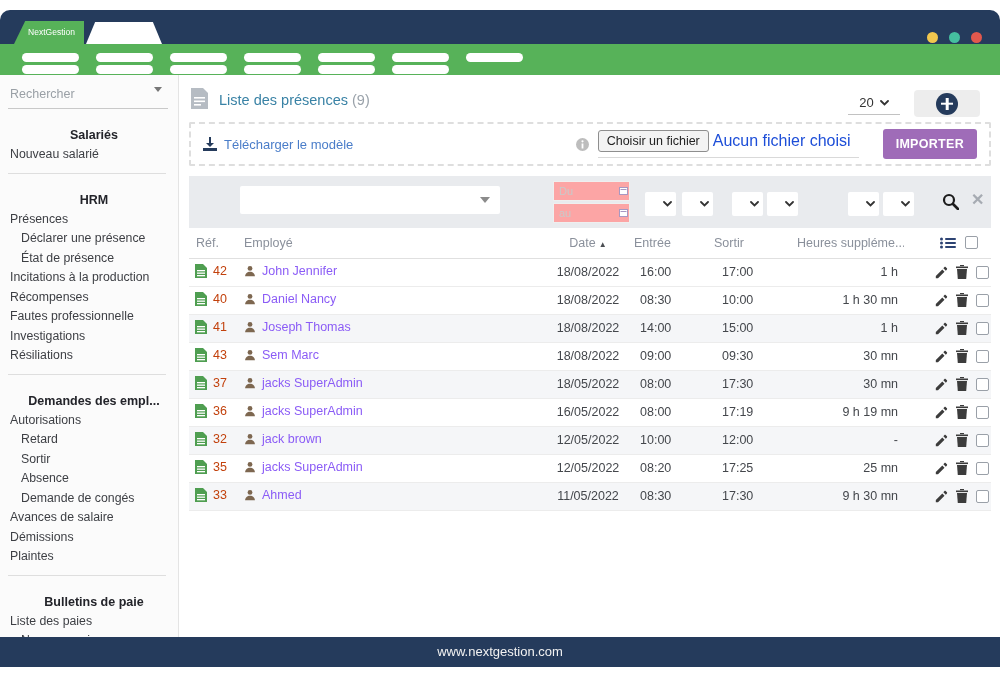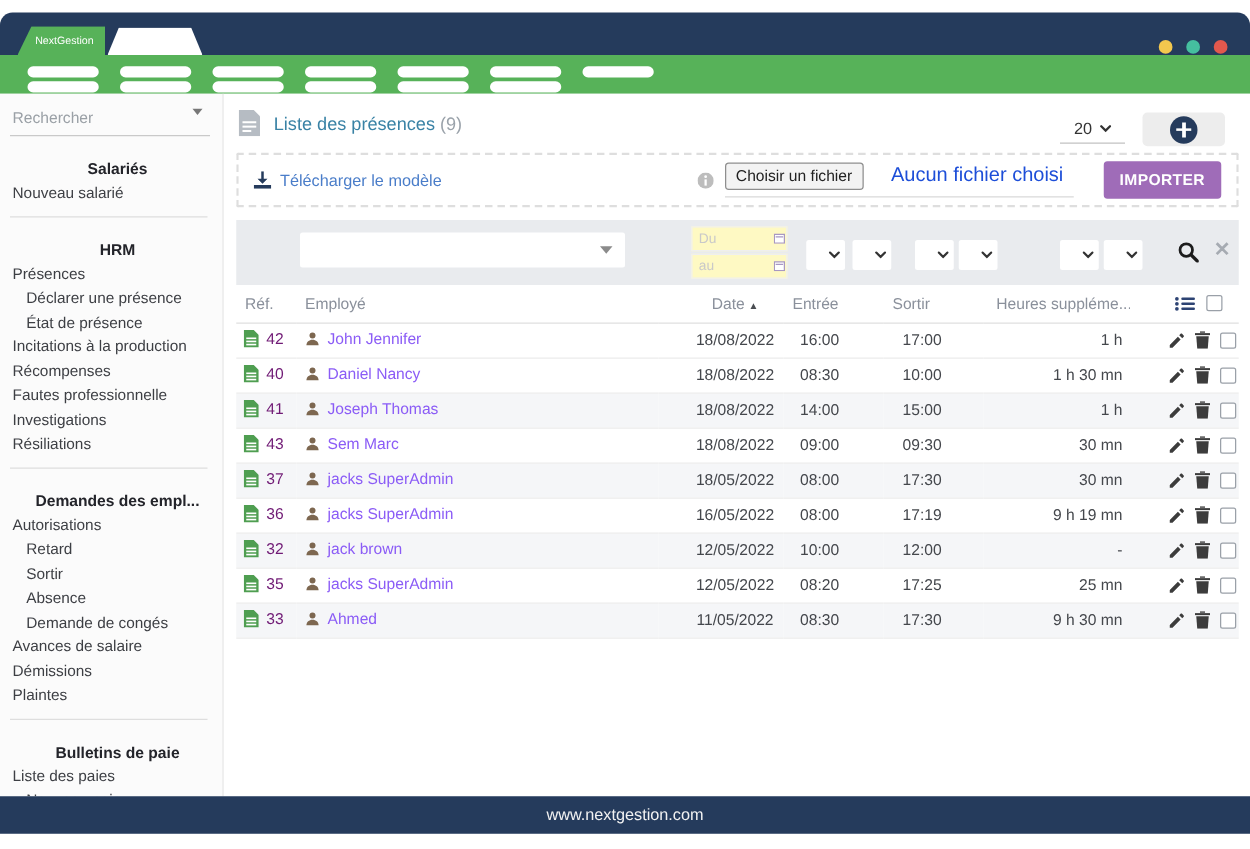--- a/index.html
+++ b/index.html
@@ -49,32 +49,32 @@
              display:flex; align-items:center; justify-content:center; cursor:pointer; }
   .add-circle { width:22px; height:22px; border-radius:50%; background:#253b5c; position:relative; }
   .add-circle::before, .add-circle::after { content:""; position:absolute; background:#fff; }
   .add-circle::before { left:50%; top:5px; width:2.6px; height:12px; transform:translateX(-50%); }
   .add-circle::after  { top:50%; left:5px; height:2.6px; width:12px; transform:translateY(-50%); }
 
   .import-bar { position:absolute; top:47px; left:10px; width:802px; height:44px; border:2px dashed #dedede; border-radius:2px;
                 display:flex; align-items:center; padding:0 12px; }
   .dl-link { display:flex; align-items:center; gap:7px; color:#4a7dc9; font-size:13px; cursor:pointer; }
   .ib-spacer { flex:1; }
-  .filewrap { display:flex; align-items:center; gap:22px; border-bottom:1px solid #d9d9d9; padding:0 8px 5px 0; margin-left:9px; }
+  .filewrap { display:flex; align-items:center; gap:4px; border-bottom:1px solid #d9d9d9; padding:0 8px 5px 0; margin-left:9px; }
   .file-btn { border:1px solid #8e8e8e; border-radius:3px; background:#f3f3f3; font-size:12.5px; color:#222; padding:3px 8px; cursor:pointer; }
   .file-status { font-size:16px; color:#1d4ed8; }
   .import-btn { margin-left:24px; background:#9f6cb8; color:#fff; font-weight:bold; font-size:12.5px;
                 padding:8px 13px; border-radius:3px; border:none; cursor:pointer; letter-spacing:.3px; }
 
   
   .filter-bar { position:absolute; top:101px; left:10px; width:802px; height:52px; background:#e9ebee; }
   .f-select { position:absolute; left:51px; top:10px; width:260px; height:28px; background:#fff; border-radius:2px; cursor:pointer; }
   .f-select .tri { position:absolute; right:10px; top:11px; width:0; height:0;
                    border-left:5px solid transparent; border-right:5px solid transparent; border-top:6px solid #8b8b8b; }
-  .date-input { position:absolute; left:364px; width:77px; height:20px; background:#fef9c3; border:1px solid #efefef;
+  .date-input { position:absolute; left:364px; width:77px; height:20px; background:#fca5a5; border:1px solid #efefef;
                 font-size:11px; color:#666; padding:0 16px 0 5px; font-family:"Liberation Sans", sans-serif; }
   .date-input::placeholder { color:#c9c9c9; }
   .di-du { top:5px; } .di-au { top:27px; }
   .cal { position:absolute; left:430px; width:9px; height:9px; pointer-events:none; }
   .cal-du { top:10px; } .cal-au { top:32px; }
   .mini-select { position:absolute; top:16px; width:31px; height:24px; background:#fff; border-radius:2px; cursor:pointer;
                  display:flex; align-items:center; justify-content:flex-end; padding-right:4px; }
   .ms1 { left:456px; } .ms2 { left:493px; } .ms3 { left:543px; } .ms4 { left:578px; } .ms5 { left:659px; } .ms6 { left:694px; }
   .f-search { position:absolute; left:753px; top:17px; cursor:pointer; }
   .f-clear { position:absolute; left:782px; top:14px; font-size:16px; color:#a6abb2; font-weight:bold; cursor:pointer; }
@@ -87,21 +87,21 @@
              border-bottom:1px solid #e0e0e0; white-space:nowrap; overflow:hidden; cursor:pointer; }
   .grid th.h-date { text-align:center; padding-left:22px; }
   .grid th.h-ot { padding-left:10px; }
   .grid th.h-act { padding:0 13px 0 0; }
   .th-act-inner { display:flex; align-items:center; justify-content:flex-end; gap:9px; }
   .sort-asc { color:#4a4d52; font-size:8px; margin-left:3px; }
   .grid td { height:28px; font-size:12.5px; color:#44474c; border-bottom:1px solid #ececec; padding:0; white-space:nowrap; overflow:hidden; }
   .grid tbody tr:nth-child(2n+3) { background:#f5f6f8; }
   td.c-ref { padding-left:6px; } td.c-emp { padding-left:7px; }
   .cell-ic { display:inline-flex; align-items:center; gap:6px; }
-  .ref-num { color:#701a75; }
+  .ref-num { color:#c2410c; }
   .emp-name { color:#8b5cf6; text-decoration:none; cursor:pointer; }
   td.c-date { text-align:center; padding-left:22px; }
   td.c-in { padding-left:13px; } td.c-out { padding-left:15px; }
   td.c-ot { text-align:right; padding-right:6px; }
   td.c-act { padding-right:2px; }
   .act-inner { display:flex; align-items:center; justify-content:flex-end; gap:8px; }
   .icon-btn { display:inline-flex; cursor:pointer; }
   .cb { appearance:none; -webkit-appearance:none; width:13px; height:13px; border:1px solid #9aa0a8; border-radius:2px; background:#fff; margin:0; cursor:pointer; }
 
   

